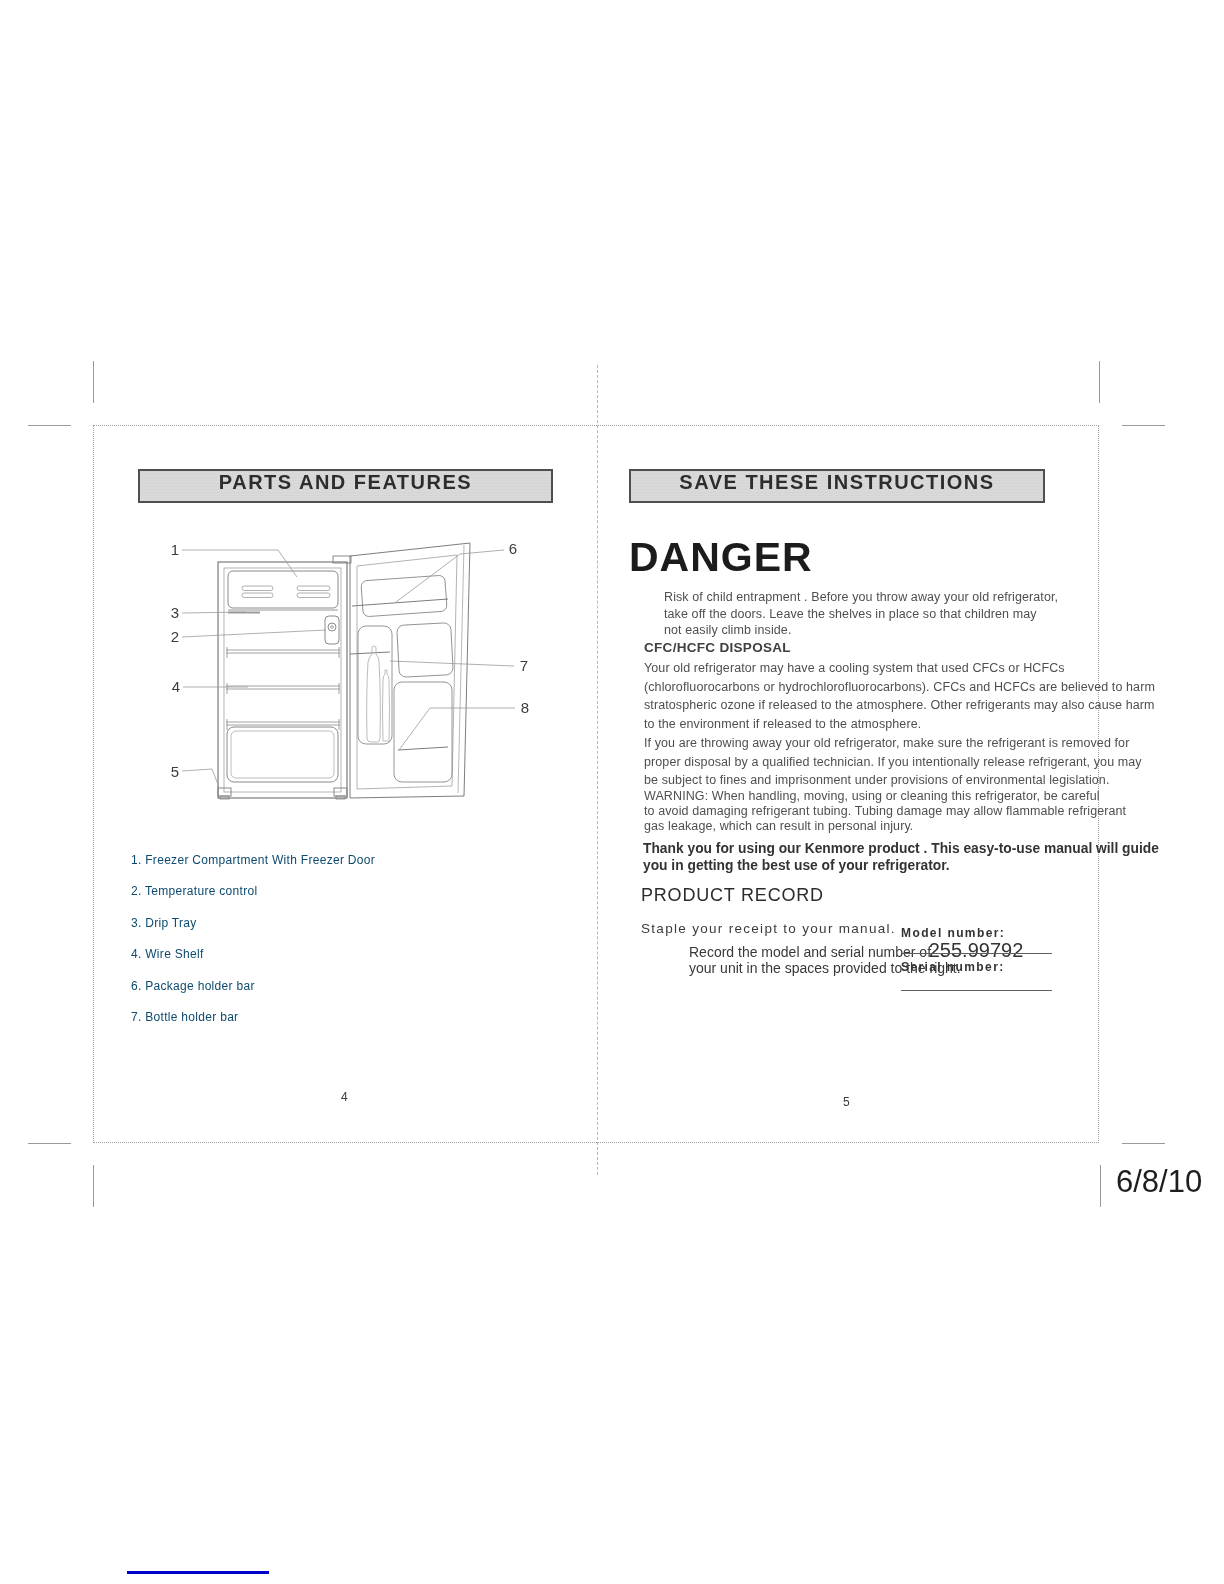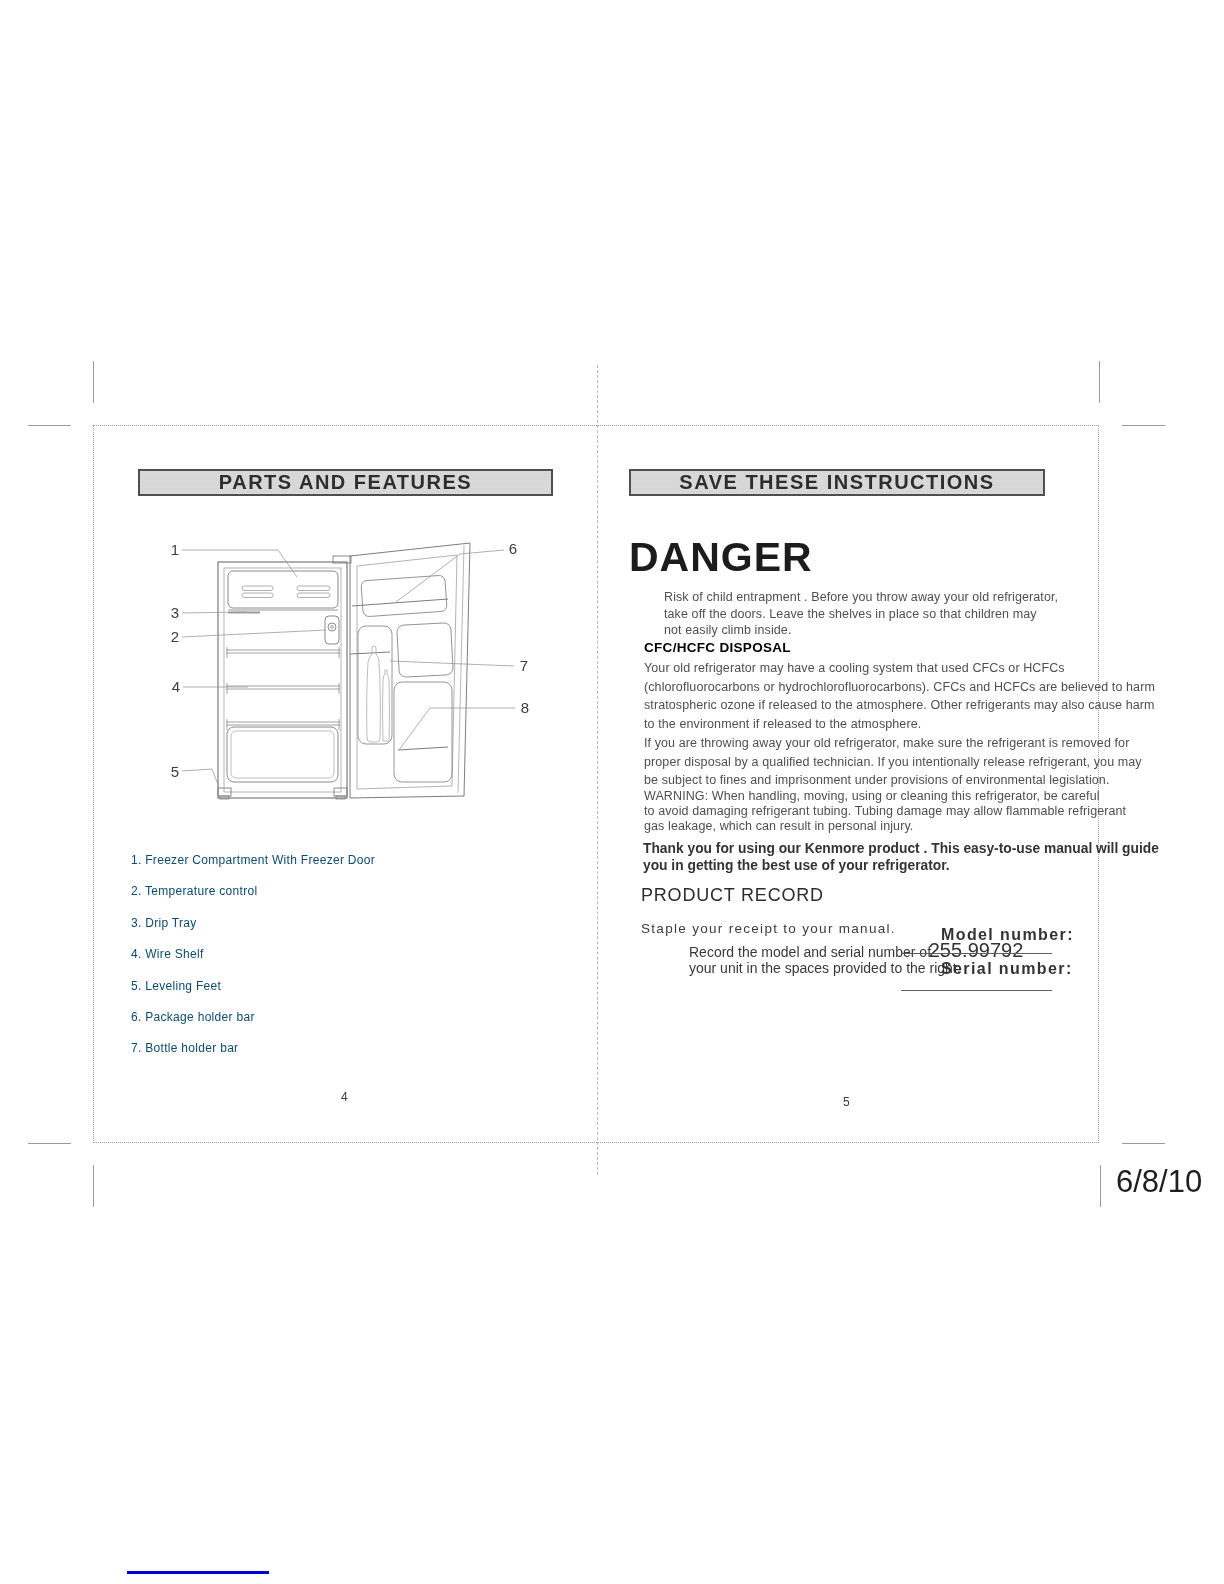--- a/index.html
+++ b/index.html
@@ -13,21 +13,21 @@
   .crop.v { width:1px; height:42px; }
   .crop.h { height:1px; width:43px; }
 
   
   .page-border { position:absolute; left:93px; top:425px; width:1006px; height:718px;
                  border:1px dotted #9f9f9f; }
   .fold-line { position:absolute; left:597px; top:365px; width:1px; height:810px;
                border-left:1px dashed #b8b8b8; }
 
   
-  .bar { position:absolute; height:27px;
+  .bar { position:absolute; height:34px;
          background:repeating-linear-gradient(0deg,#d9d9d9,#d9d9d9 2px,#d1d1d1 3px);
          border:2px solid #4f4f4f;
          text-align:center; line-height:23px;
          font-size:20px; font-weight:bold; letter-spacing:1.5px; color:#2d2d2d; }
   .bar-left  { left:138px; top:469px; width:415px; }
   .bar-right { left:629px; top:469px; width:416px; }
 
   
   .parts-list { position:absolute; left:131px; top:845px; width:420px; }
   .parts-list div { height:31.4px; line-height:31.4px; font-size:12px; color:#0c4a6e; letter-spacing:0.3px; }
@@ -35,30 +35,30 @@
 
   
   .danger-title { position:absolute; left:629px; top:534px; width:416px; 
                   font-size:41px; font-weight:bold; letter-spacing:1px; color:#1c1c1c; }
   .small-par { position:absolute; left:644px; width:412px; font-size:12.5px; color:#4f4f4f; letter-spacing:0.1px; }
   .small-par div { white-space:nowrap; }
   .lh-16 div { line-height:16.5px;margin-left:20px; }
   .lh-18 div { line-height:18.7px; }
   .lh-15 div { line-height:15px; }
   .cfc-head { position:absolute; left:644px; top:640px; font-size:13.5px; font-weight:bold;
-              color:#000000; letter-spacing:0.3px; }
+              color:#404040; letter-spacing:0.3px; }
   .thanks { position:absolute; left:643px; top:841px; width:412px; font-size:13.8px; font-weight:bold;
             color:#333; }
   .thanks div { line-height:16.5px; white-space:nowrap; }
   .pr-head { position:absolute; left:641px; top:885px; font-size:18px; color:#2c2c2c; letter-spacing:0.8px; }
   .staple { position:absolute; left:641px; top:921px; font-size:13.5px; color:#3c3c3c; letter-spacing:1.3px; }
   .record { position:absolute; left:641px; top:945px; font-size:14px; color:#383838;margin-left:48px; }
   .record div { line-height:15.5px; white-space:nowrap; }
-  .model-label, .serial-label { position:absolute; left:901px; font-size:16px; font-weight:bold;
-                                color:#333; letter-spacing:1.4px;margin-left:40px; }
+  .model-label, .serial-label { position:absolute; left:901px; font-size:12px; font-weight:bold;
+                                color:#333; letter-spacing:1.4px; }
   .model-label { top:926px; }
   .model-value { position:absolute; left:901px; top:939px; width:150px; text-align:center;
                  font-size:20px; color:#333; }
   .serial-label { top:960px; }
   .rule { position:absolute; left:901px; width:151px; height:1px; background:#5f5f5f; }
 
   .date-stamp { position:absolute; left:1116px; top:1164px; font-size:31px; color:#1e1e1e; }
   .blue-rule { position:absolute; left:127px; top:1571px; width:142px; height:3px; }
 
   svg text { font-family:"Liberation Sans", sans-serif; }
@@ -167,21 +167,20 @@
     <text x="394" y="151">7</text>
     <text x="395" y="193">8</text>
   </g>
 </svg>
 
 <div class="parts-list">
   <div>1. Freezer Compartment With Freezer Door</div>
   <div>2. Temperature control</div>
   <div>3. Drip Tray</div>
   <div>4. Wire Shelf</div>
-  <div>5. Leveling Feet</div>
   <div>6. Package holder bar</div>
   <div>7. Bottle holder bar</div>
 </div>
 
 <div class="pgnum" style="left:341px; top:1090px;">4</div>
 
 <div class="bar bar-right">SAVE THESE INSTRUCTIONS</div>
 
 <div class="danger-title">DANGER</div>
 

